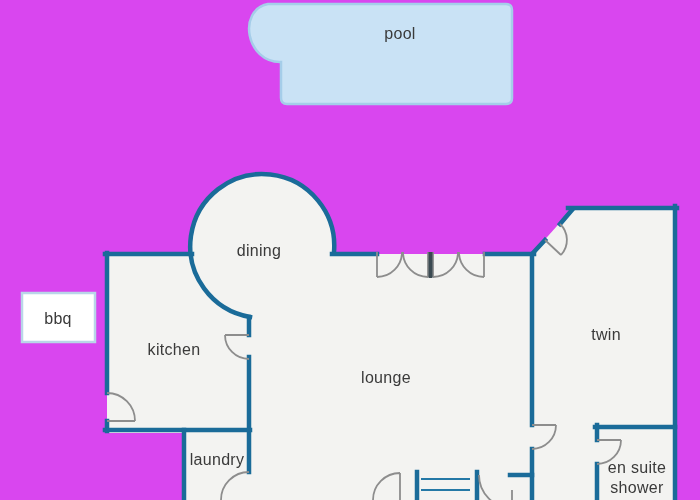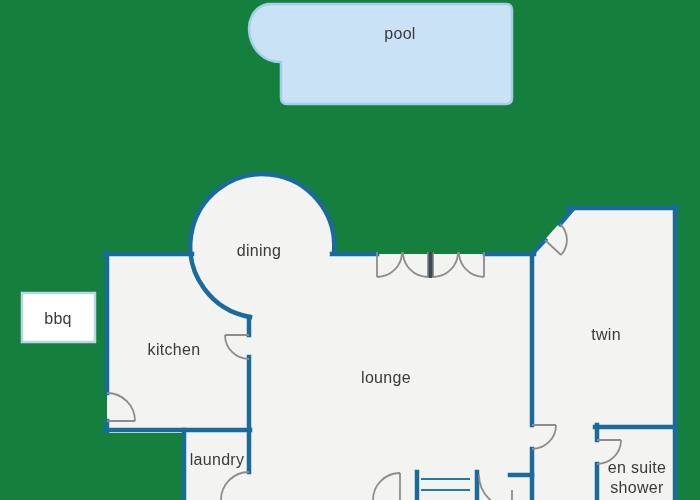--- a/index.html
+++ b/index.html
@@ -1,16 +1,16 @@
 <!DOCTYPE html>
 <html><head>
 <meta charset="utf-8">
 <style>
   html,body{margin:0;padding:0;background:#ffffff;}
-  .stage{position:relative;width:700px;height:500px;background:#15803d;overflow:hidden;}
+  .stage{position:relative;width:700px;height:500px;background:#d946ef;overflow:hidden;}
   svg{display:block;}
   text{
     font-family:"Liberation Sans", sans-serif;
     font-size:16px;
     fill:#3a3a3a;
     letter-spacing:0.3px;
     text-anchor:middle;
   }
 </style>
 </head>

